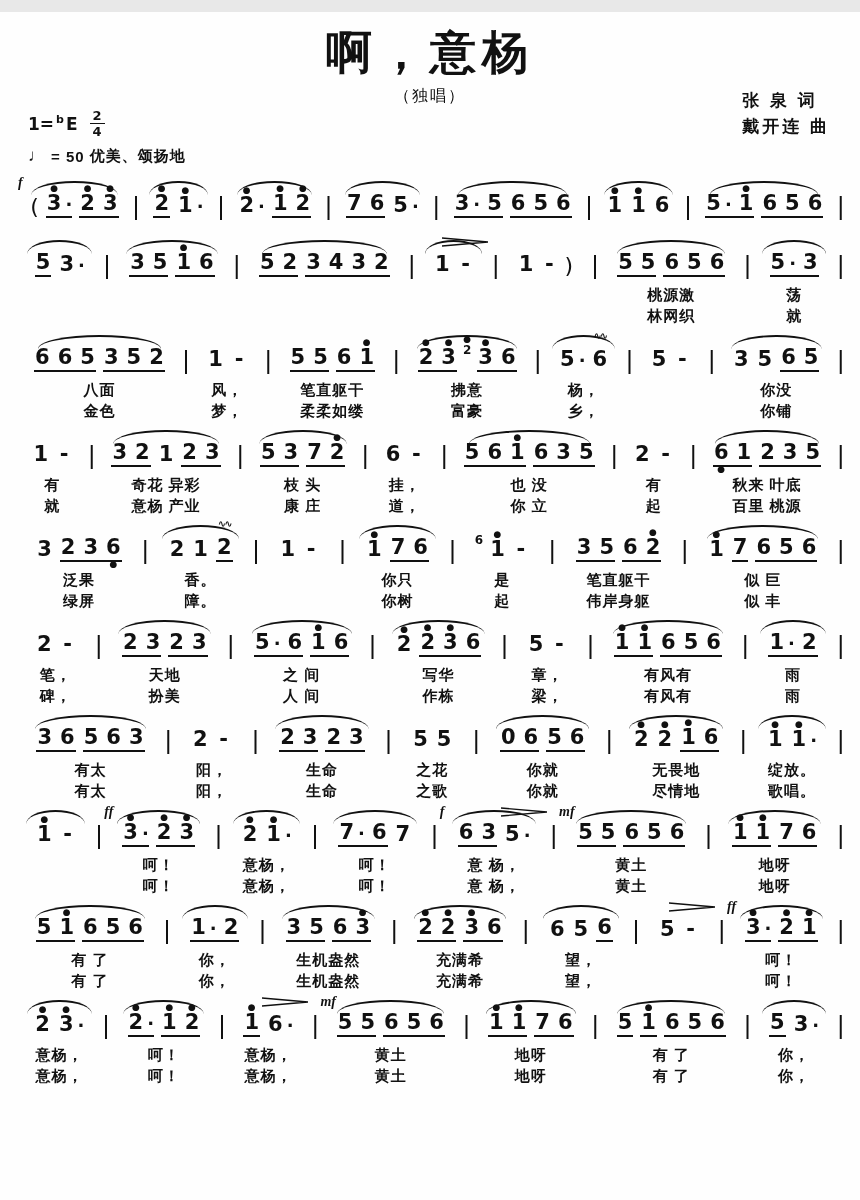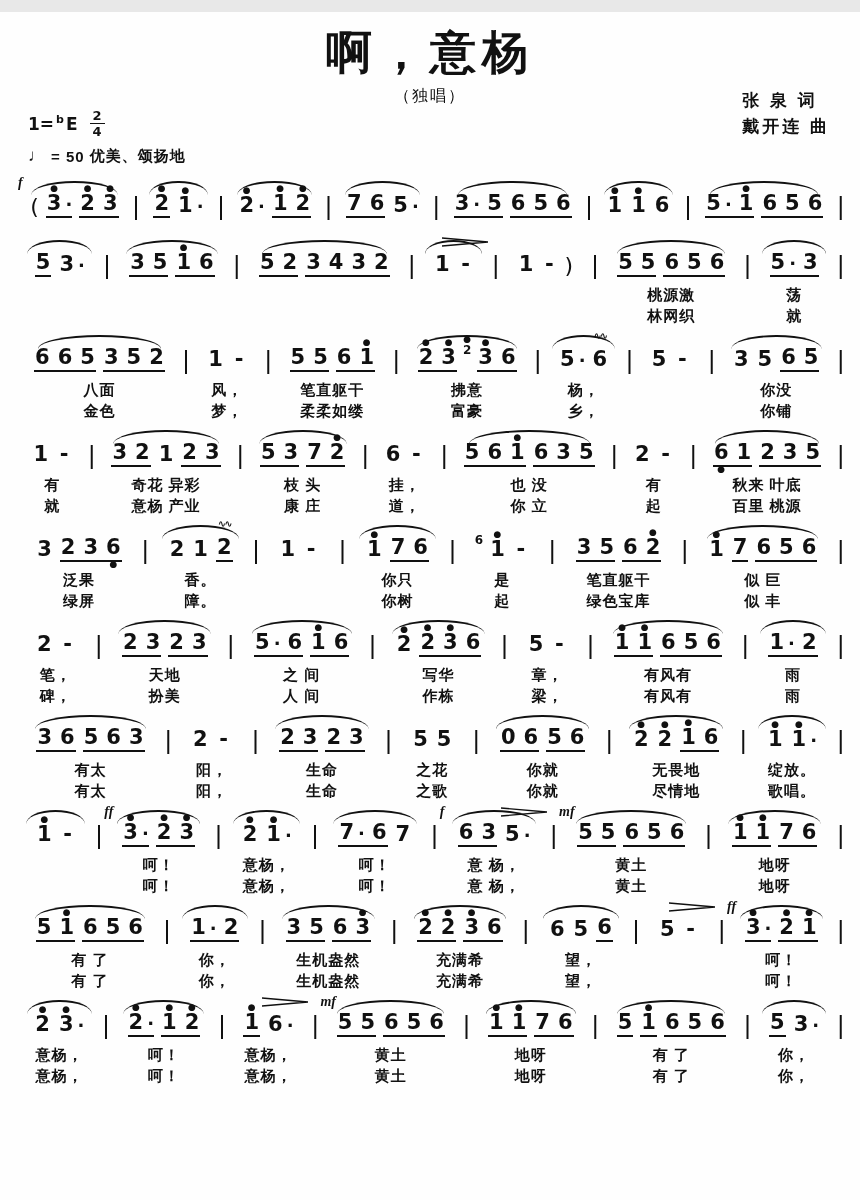--- a/index.html
+++ b/index.html
@@ -599,21 +599,21 @@
             <span class="grp u">
               <span class="n">3</span>
               <span class="n">5</span>
             </span>
             <span class="grp u">
               <span class="n">6</span>
               <span class="n">2<span class="da">●</span></span>
             </span>
           </div>
           <div class="lyr v1">笔直躯干</div>
-          <div class="lyr v2">绿色宝库</div>
+          <div class="lyr v2">伟岸身躯</div>
         </div>
         <span class="bar">|</span>
         <div class="meas">
           <span class="slur"></span>
           <div class="mrow">
             <span class="grp">
               <span class="n">1<span class="da">●</span></span>
             </span>
             <span class="grp u">
               <span class="n">7</span>

